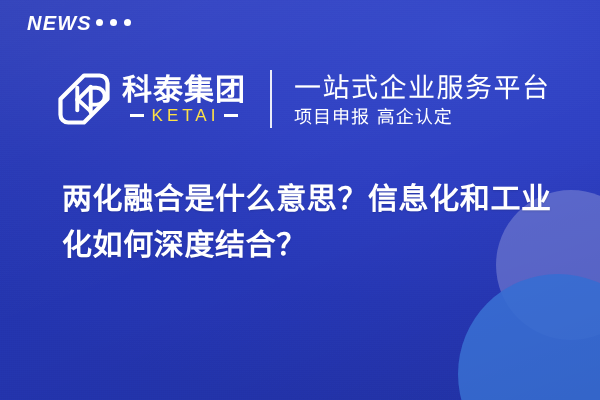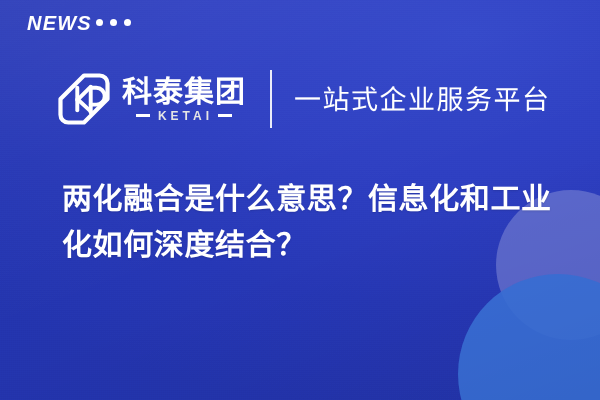--- a/index.html
+++ b/index.html
@@ -141,23 +141,23 @@
     width: 100%;
     justify-content: center;
   }
   .logo-en-row .rule {
     height: 3px;
     width: 14px;
     background: #ffffff;
     flex: none;
   }
   .logo-en {
-    color: #e5e5e5;
-    font-size: 12px;
-    font-weight: 700;
+    color: #fde047;
+    font-size: 17px;
+    font-weight: 400;
     letter-spacing: 4px;
     line-height: 1;
     white-space: nowrap;
     padding-left: 3px;
   }
 
   .brand-divider {
     width: 2px;
     height: 58px;
     background: rgba(255,255,255,0.9);
@@ -253,18 +253,19 @@
           <span class="logo-en">KETAI</span>
           <i class="rule"></i>
         </span>
       </span>
     </div>
 
     <div class="brand-divider"></div>
 
     <div class="slogan">
       <span class="slogan-main">一站式企业服务平台</span>
+      <span class="slogan-sub">项目申报 高企认定</span>
     </div>
   </div>
 
   <h1 class="headline">两化融合是什么意思？信息化和工业化如何深度结合？</h1>
 
 </div>
 
 </body></html>

